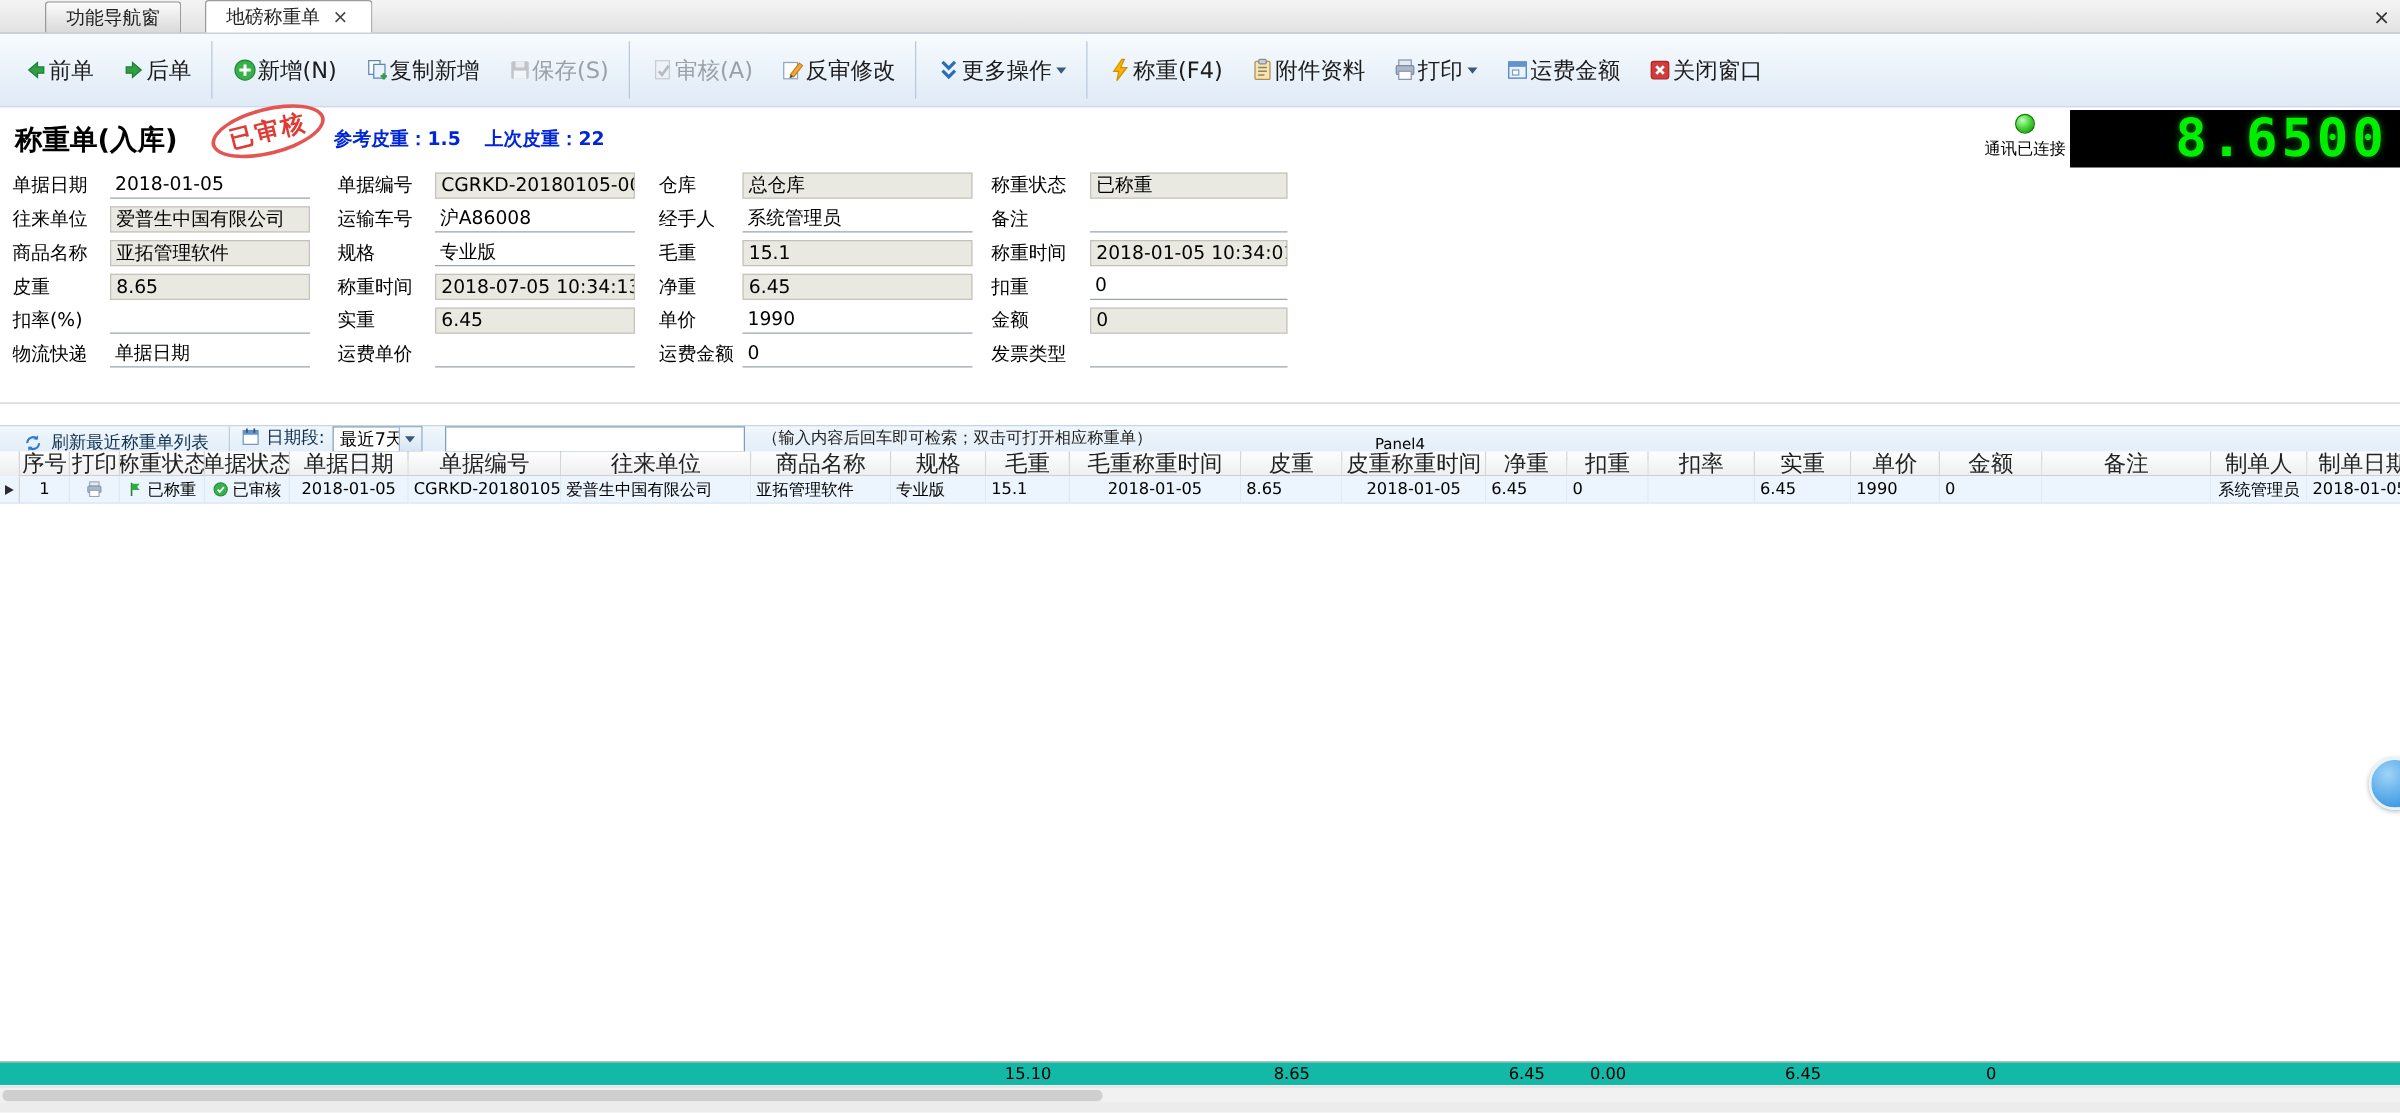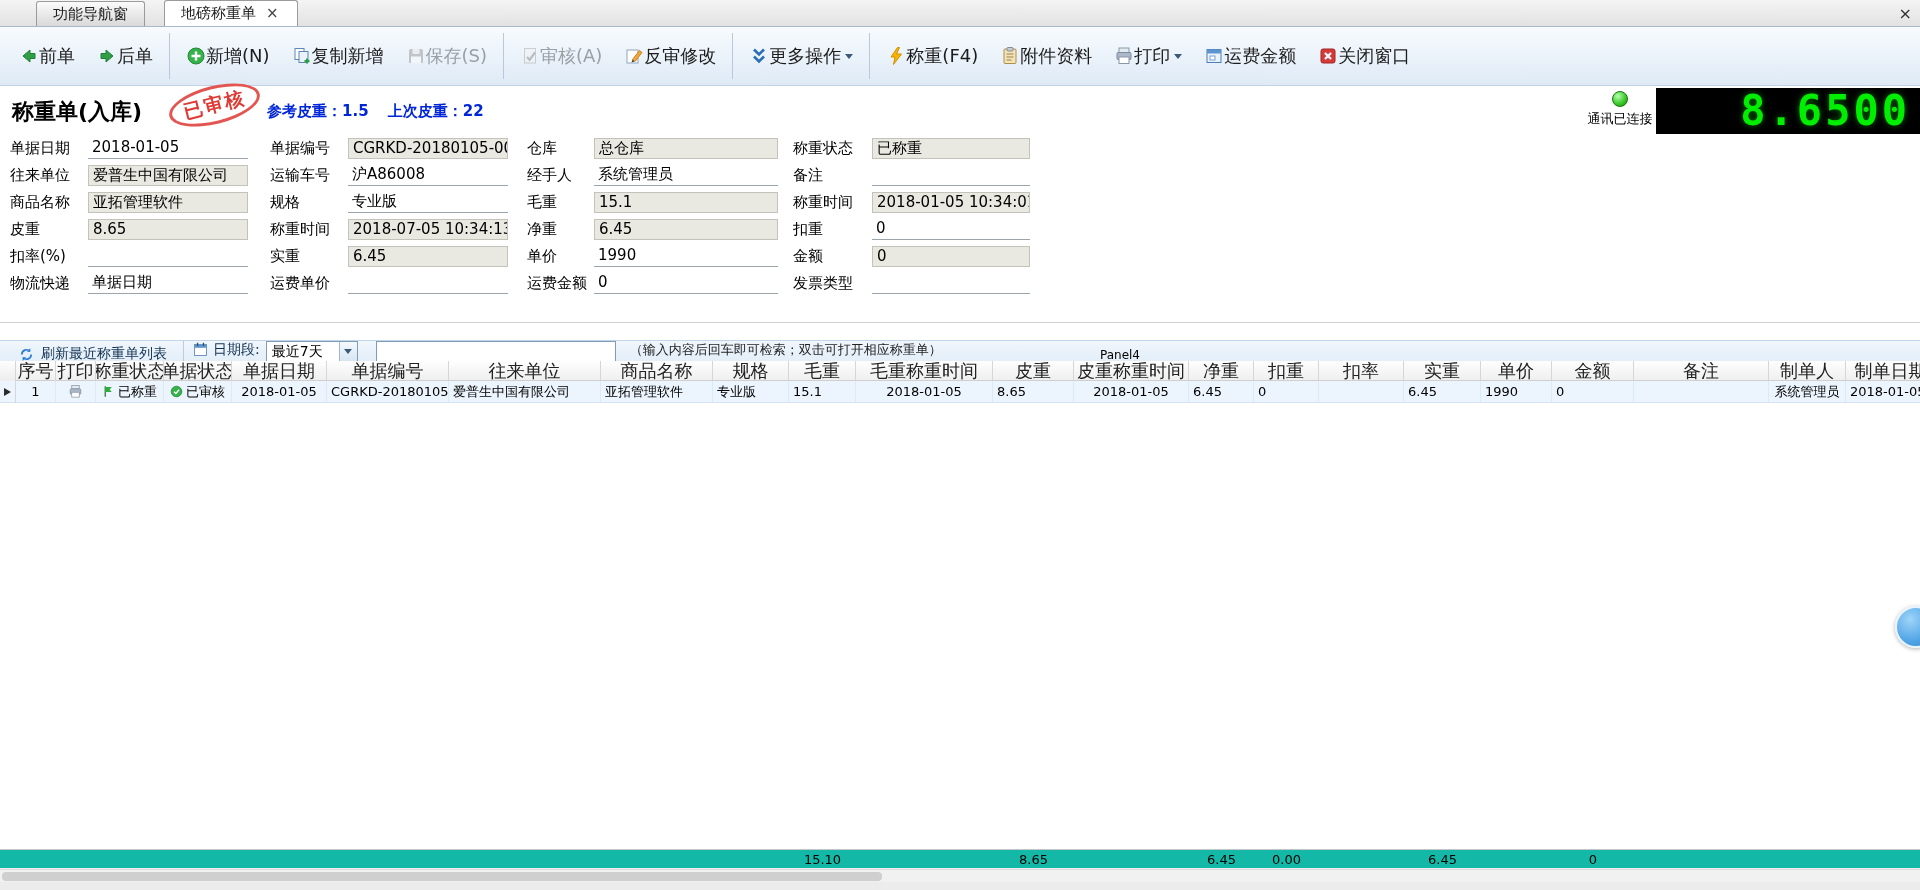--- a/index.html
+++ b/index.html
@@ -73,21 +73,21 @@
 
   
   #listpanel { position:absolute; left:0; top:322px; width:1920px; height:545px;
     background:#ffffff; border-top:1px solid #d0d0d0; }
   #list-toolbar { position:absolute; left:0; top:17px; width:1920px; height:28px;
     background:linear-gradient(#f0f6fc,#dfecf8); border-top:1px solid #c3d5e8;
     border-bottom:1px solid #c3d5e8; display:flex; padding-left:10px; }
   #refresh-btn { display:flex; align-items:center; gap:6px; font-size:14px; color:#103050; padding:2px 8px; }
   .vsep { width:1px; height:20px; background:#bccddd; margin:0 8px; flex:none; }
   #date-label { font-size:14px; margin:0 6px 0 4px; color:#103050; }
-  #date-combo { width:92px; height:21px; background:#fff; border:1px solid #7f9db9;
+  #date-combo { width:72px; height:21px; background:#fff; border:1px solid #7f9db9;
     display:flex; align-items:center; }
   #date-combo .combo-text { flex:1; font-size:14px; padding-left:5px; white-space:nowrap; overflow:hidden; }
   #date-combo .combo-btn { width:18px; height:19px; background:linear-gradient(#f5f9fd,#d7e5f3);
     border-left:1px solid #9db8d2; display:flex; align-items:center; justify-content:center; }
   #search-input { margin-left:18px; width:240px; height:21px; border:1px solid #7f9db9;
     font-size:14px; padding:0 4px; font-family:inherit; }
   #search-hint { margin-left:14px; font-size:13px; color:#222; }
   #panel-label { position:absolute; left:1100px; top:7px; font-size:12px; color:#000; }
 
   

